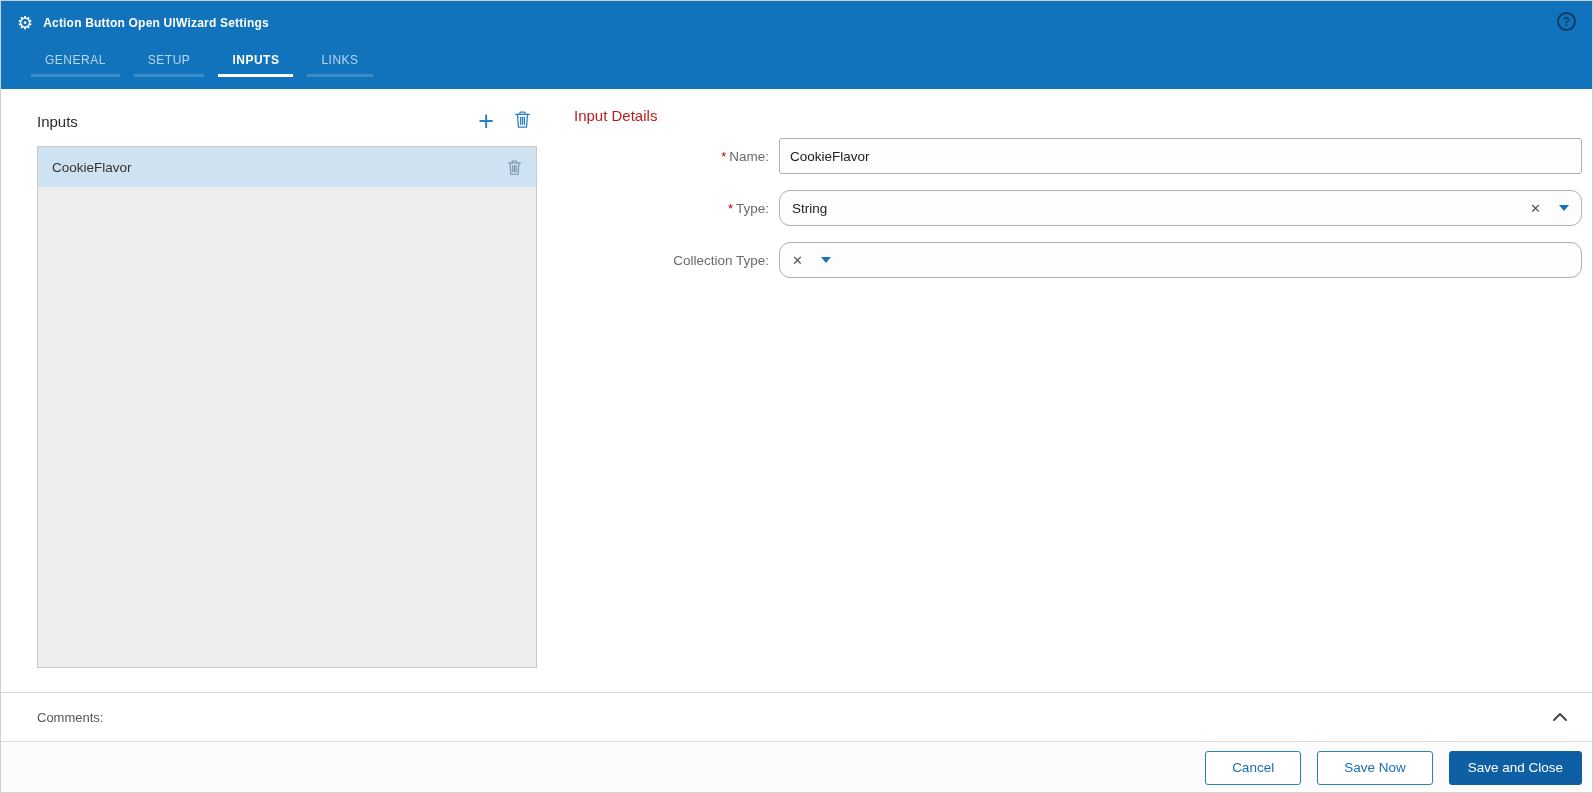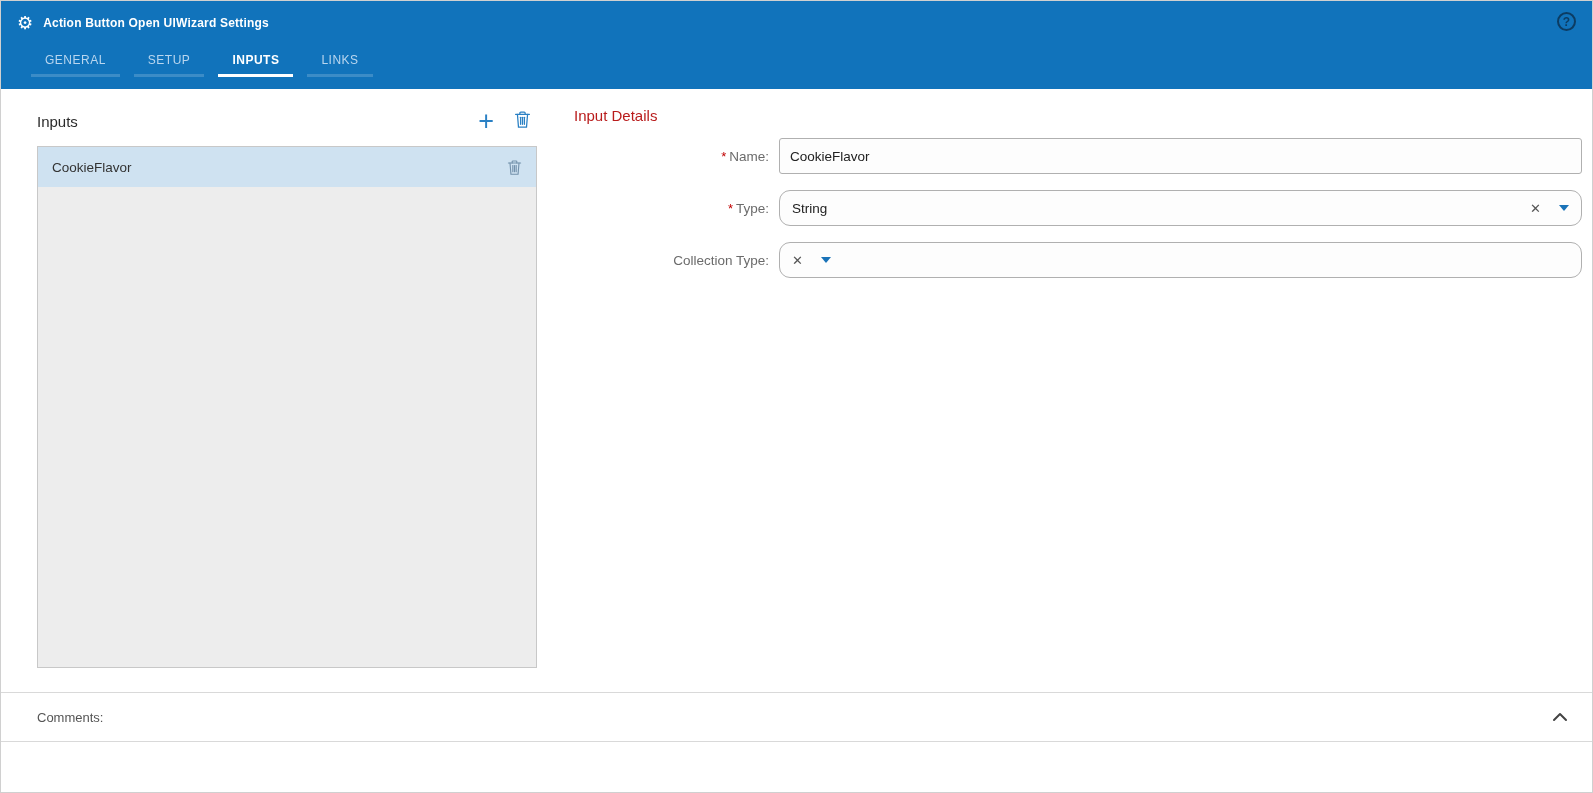--- a/index.html
+++ b/index.html
@@ -248,14 +248,19 @@
 
   <div class="comments-bar">
     <span class="comments-label">Comments:</span>
     <span class="collapse-icon">
       <svg width="16" height="10" viewBox="0 0 16 10">
         <polyline points="2,8 8,2 14,8" stroke="#444" fill="none" stroke-width="2" stroke-linecap="round" stroke-linejoin="round"></polyline>
       </svg>
     </span>
   </div>
 
+  <div class="footer">
+    <div class="btn btn-outline">Cancel</div>
+    <div class="btn btn-outline">Save Now</div>
+    <div class="btn btn-primary">Save and Close</div>
+  </div>
 
 </div>
 
 </body></html>

